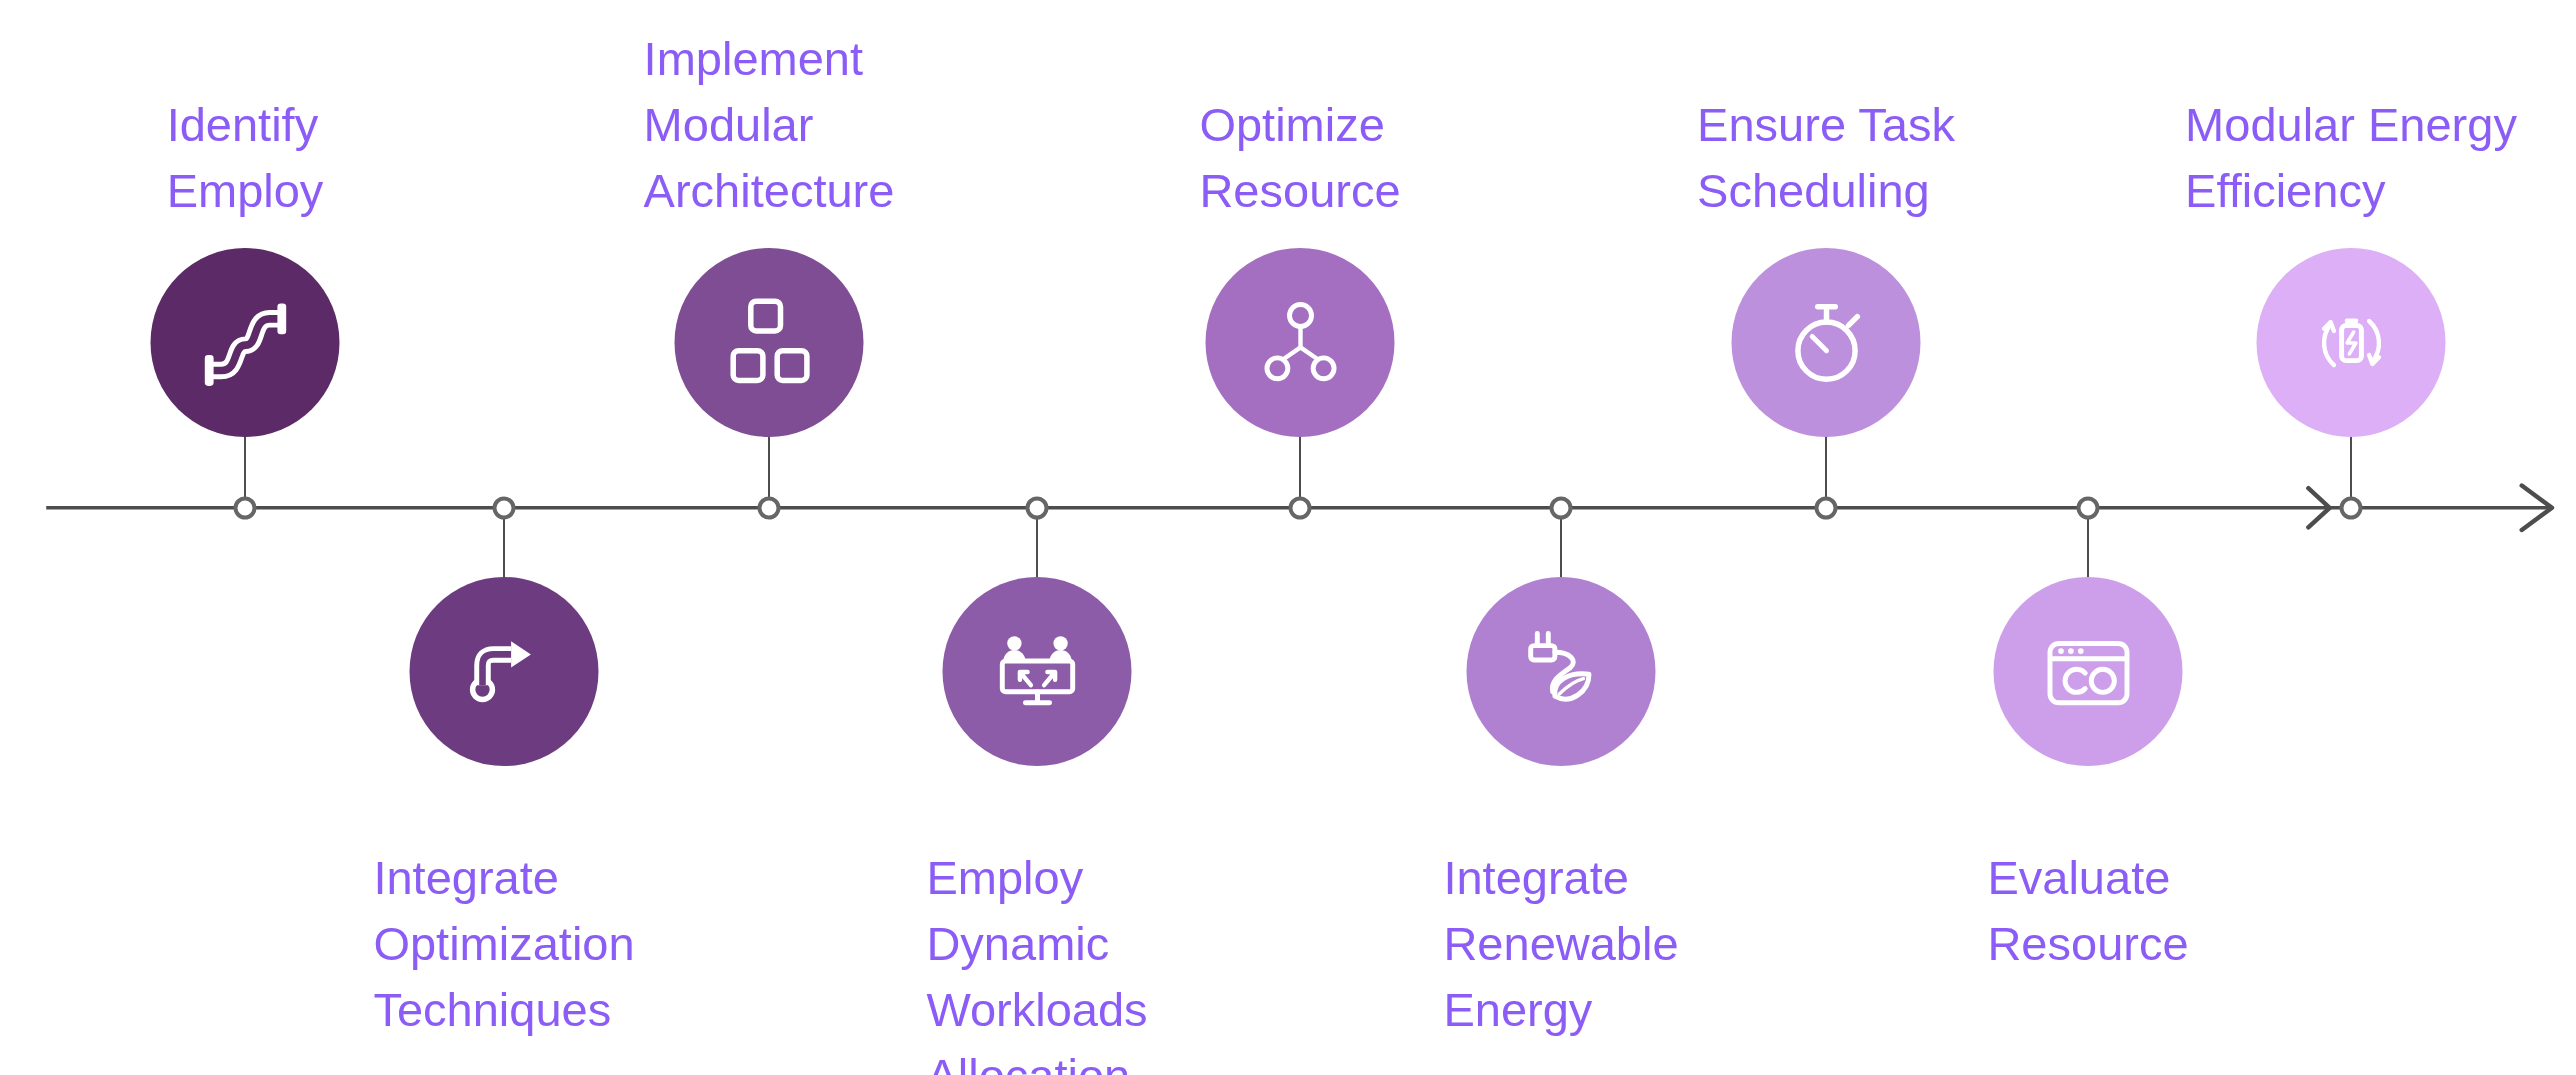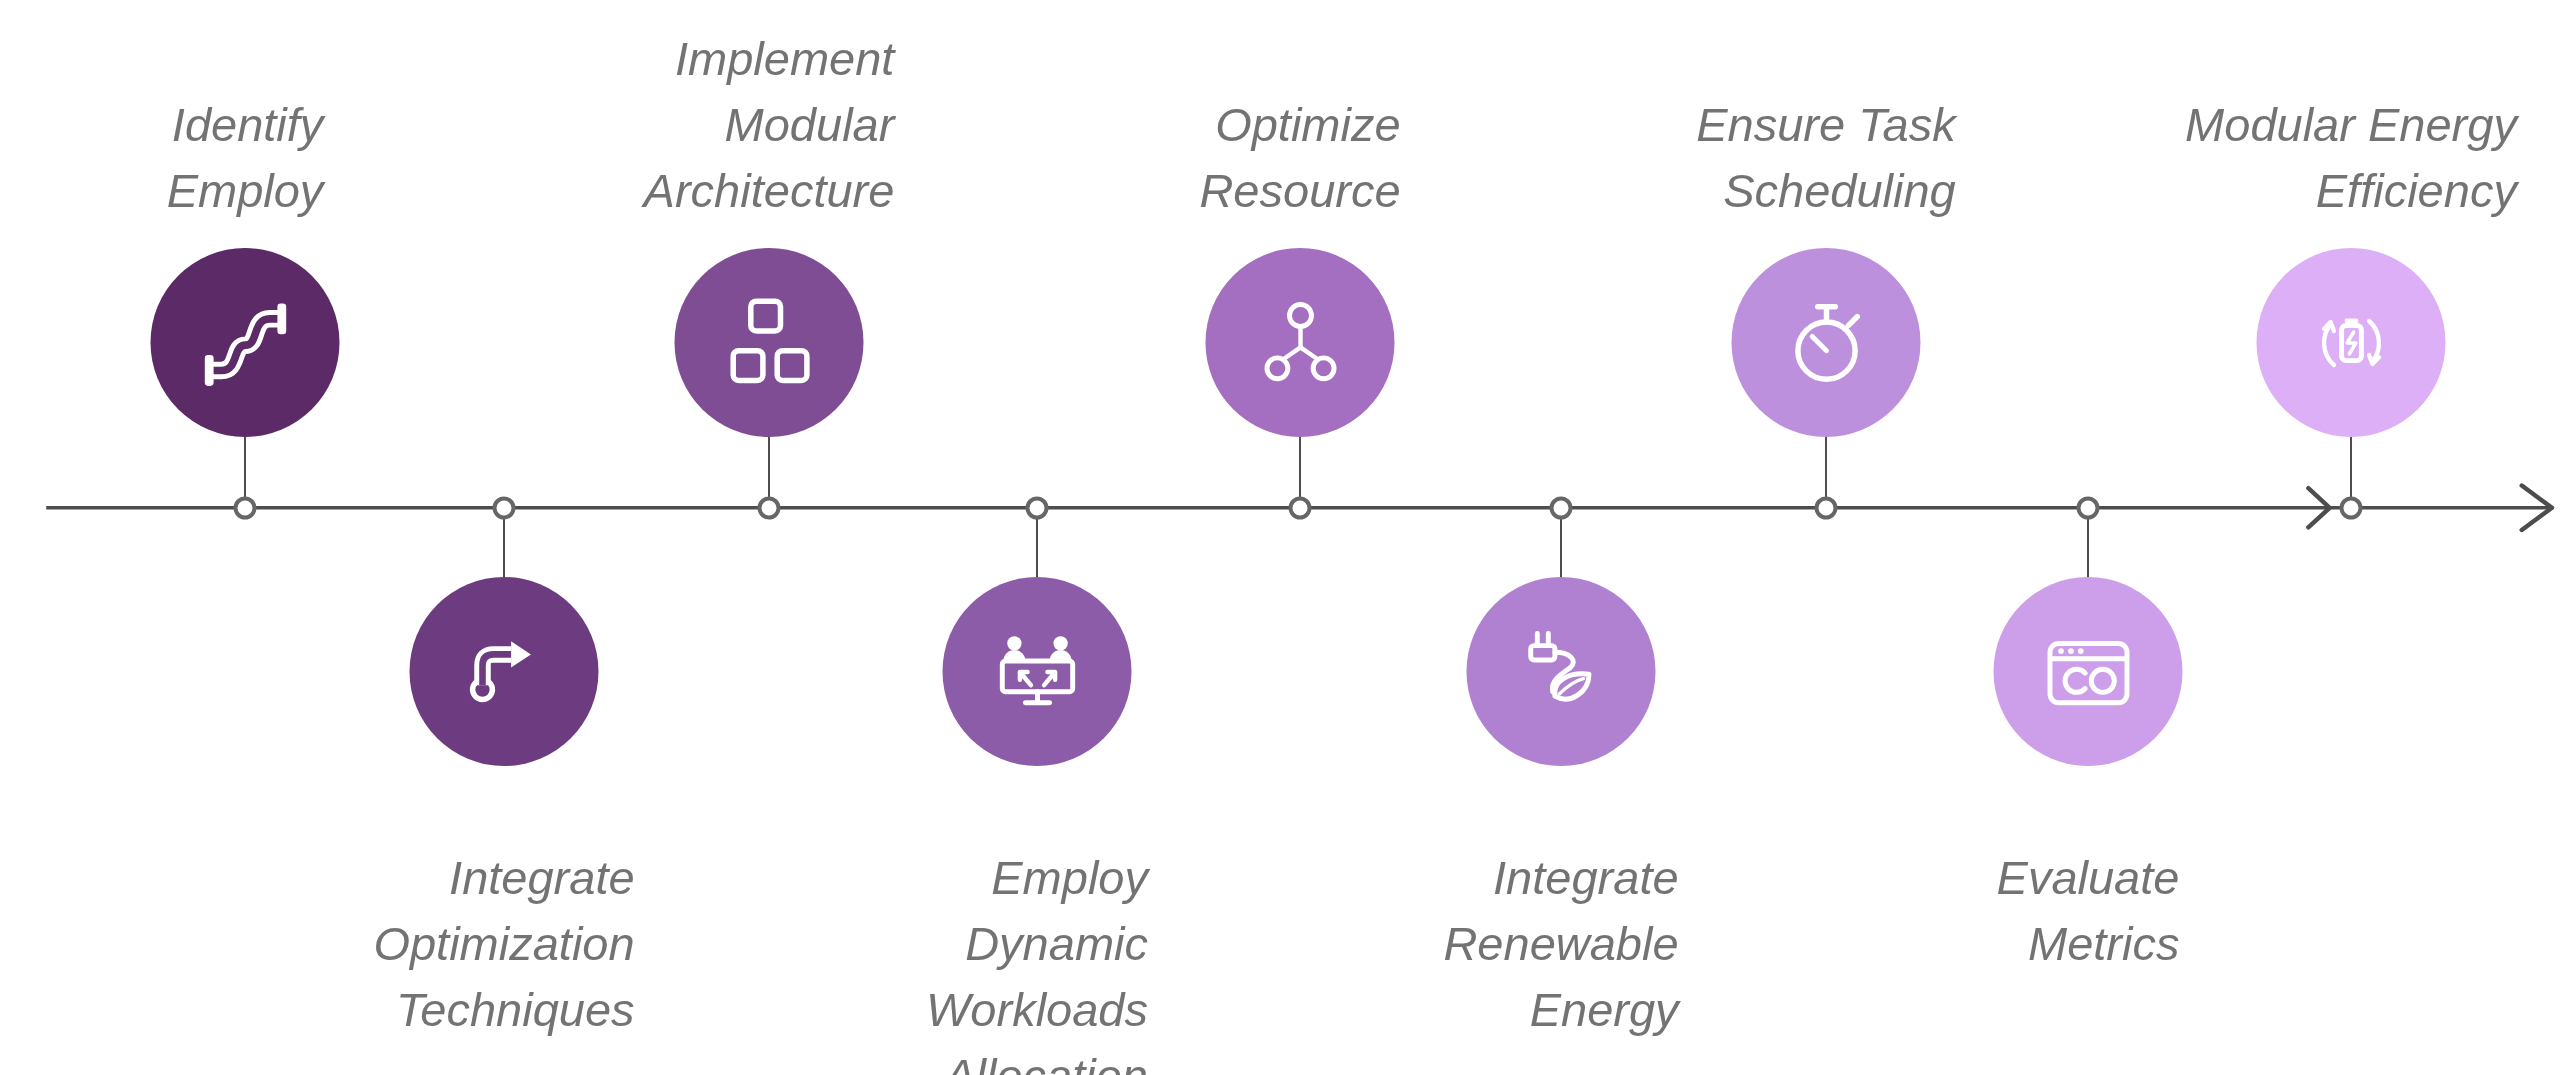--- a/index.html
+++ b/index.html
@@ -10,27 +10,26 @@
     height: 1076px;
     background: #ffffff;
     font-family: "Liberation Sans", sans-serif;
     overflow: hidden;
   }
   .timeline-svg { position:absolute; left:0; top:0; }
   .node { position:absolute; top:0; width:0; height:100%; }
   .label {
     position:absolute; left:0;
     width:max-content;
-    text-align:right;
+    text-align:left;
     white-space:pre-line;
     font-size:47px;
     line-height:66px;
-    color:#737373;
+    color:#8b5cf6;
     font-weight:400;
-    font-style:italic;
   }
   .node.above .label { top:224px; transform:translate(-50%,-100%); }
   .node.below .label { top:845px; transform:translateX(-50%); }
   .stem { position:absolute; left:-1.3px; width:2.7px; background:#4d4d4d; }
   .node.above .stem { top:342px; height:165px; }
   .node.below .stem { top:508px; height:164px; }
   .circle {
     position:absolute; left:0;
     width:189px; height:189px;
     border-radius:50%;
@@ -171,21 +170,21 @@
         <path d="M50,57 L37,44" fill="none" stroke="#ffffff" stroke-width="4.5" stroke-linecap="round"></path>
         <path d="M50,31 L50,21 M42,17 L58,17" fill="none" stroke="#ffffff" stroke-width="5" stroke-linecap="round"></path>
         <path d="M70,34 L78,26" fill="none" stroke="#ffffff" stroke-width="5" stroke-linecap="round"></path>
       </svg>
     </div>
     <div class="dot"></div>
   </div>
 
   <div class="node below" style="left:2088px">
     <div class="label">Evaluate
-Metrics</div>
+Resource</div>
     <div class="stem"></div>
     <div class="circle" style="background-color: rgb(205, 159, 234);">
       <svg class="icon" width="110" height="110" viewBox="0 0 100 100">
         <rect x="15" y="24" width="70" height="54" rx="8" fill="none" stroke="#ffffff" stroke-width="4.5"></rect>
         <path d="M15,38 L85,38" fill="none" stroke="#ffffff" stroke-width="4.5"></path>
         <circle cx="25" cy="31" r="2.6" fill="#ffffff"></circle>
         <circle cx="34" cy="31" r="2.6" fill="#ffffff"></circle>
         <circle cx="43" cy="31" r="2.6" fill="#ffffff"></circle>
         <path d="M47,51 A10.5,10.5 0 1 0 47,65" fill="none" stroke="#ffffff" stroke-width="4.5" stroke-linecap="round"></path>
         <circle cx="63" cy="58" r="10.5" fill="none" stroke="#ffffff" stroke-width="4.5"></circle>

